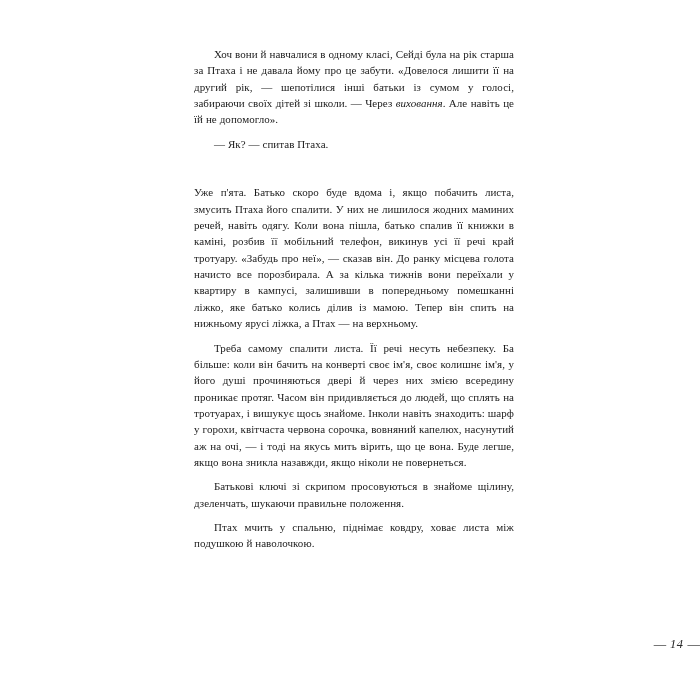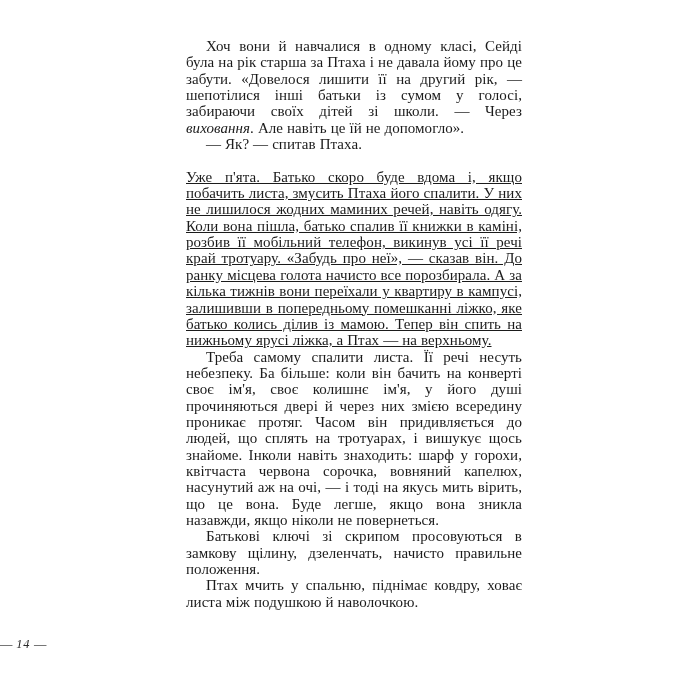--- a/index.html
+++ b/index.html
@@ -24,53 +24,52 @@
   }
 
   .text-block {
     position: absolute;
     left: 186px;
     top: 38px;
     width: 336px;
   }
 
   p.para {
-    margin: 0;
+    margin: 8px;
     padding: 0;
-    font-size: 15px;
+    font-size: 11px;
     line-height: 16.35px;
     text-align: justify;
     text-justify: inter-word;
     text-indent: 20px;
     hyphens: manual;
     -webkit-hyphens: manual;
     word-spacing: 0.01em;
     letter-spacing: 0.004em;
     color: #1b1b1b;
   }
 
   p.para.no-indent {
     text-indent: 0;
-    text-decoration: underline;
   }
 
   .scene-break {
     height: 16.35px;
   }
 
   em.ital {
     font-style: italic;
   }
 
   .folio {
     position: absolute;
     left: 0;
     top: 637px;
     width: 700px;
-    text-align: left;
+    text-align: right;
     font-size: 12.4px;
     font-style: italic;
     color: #2a2a2a;
     letter-spacing: 0.06em;
   }
 
   .folio .dash {
     font-style: normal;
     letter-spacing: 0;
   }
@@ -86,21 +85,21 @@
 
     <p class="para">— Як? — спитав Птаха.</p>
 
 
     <div class="scene-break"></div>
 
     <p class="para no-indent">Уже п'ята. Батько скоро буде вдома і, якщо побачить листа, змусить Птаха його спалити. У них не лишилося жодних маминих речей, навіть одягу. Коли вона пішла, батько спалив її книжки в каміні, розбив її мобільний телефон, викинув усі її речі край тротуару. «Забудь про неї», — сказав він. До ранку місцева голота начисто все порозбирала. А за кілька тижнів вони переїхали у квартиру в кампусі, залишивши в попередньому помешканні ліжко, яке батько колись ділив із мамою. Тепер він спить на нижньому ярусі ліжка, а Птах — на верхньому.</p>
 
     <p class="para">Треба самому спалити листа. Її речі несуть небезпеку. Ба більше: коли він бачить на конверті своє ім'я, своє колишнє ім'я, у його душі прочиняються двері й через них змією всередину проникає протяг. Часом він придивляється до людей, що сплять на тротуарах, і вишукує щось знайоме. Інколи навіть знаходить: шарф у горохи, квітчаста червона сорочка, вовняний капелюх, насунутий аж на очі, — і тоді на якусь мить вірить, що це вона. Буде легше, якщо вона зникла назавжди, якщо ніколи не повернеться.</p>
 
-    <p class="para">Батькові ключі зі скрипом просовуються в замкову щілину, дзеленчать, начисто правильне положення.</p>
+    <p class="para">Батькові ключі зі скрипом просовуються в знайоме щілину, дзеленчать, шукаючи правильне положення.</p>
 
     <p class="para">Птах мчить у спальню, піднімає ковдру, ховає листа між подушкою й наволочкою.</p>
 
 
   </div>
 
   <div class="folio">
     <span class="dash">—</span>
     <span>14</span>
     <span class="dash">—</span>

